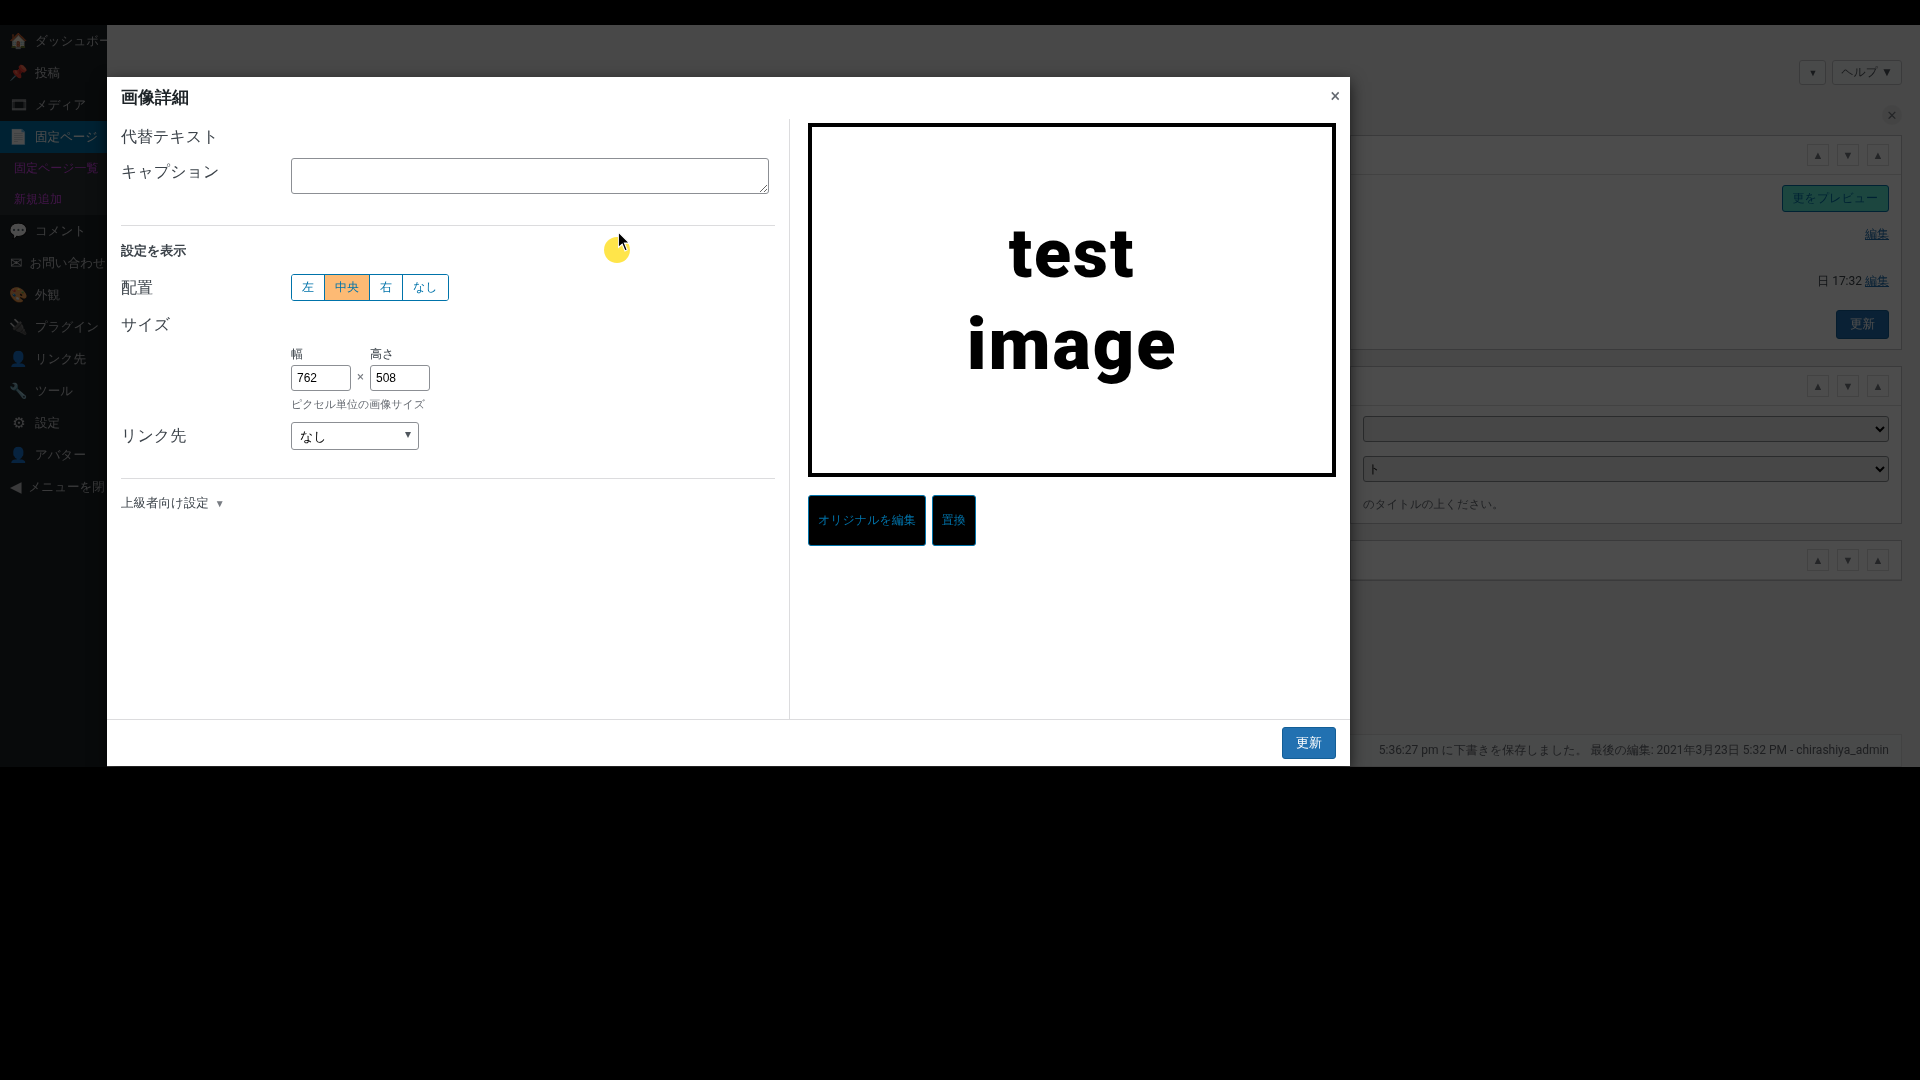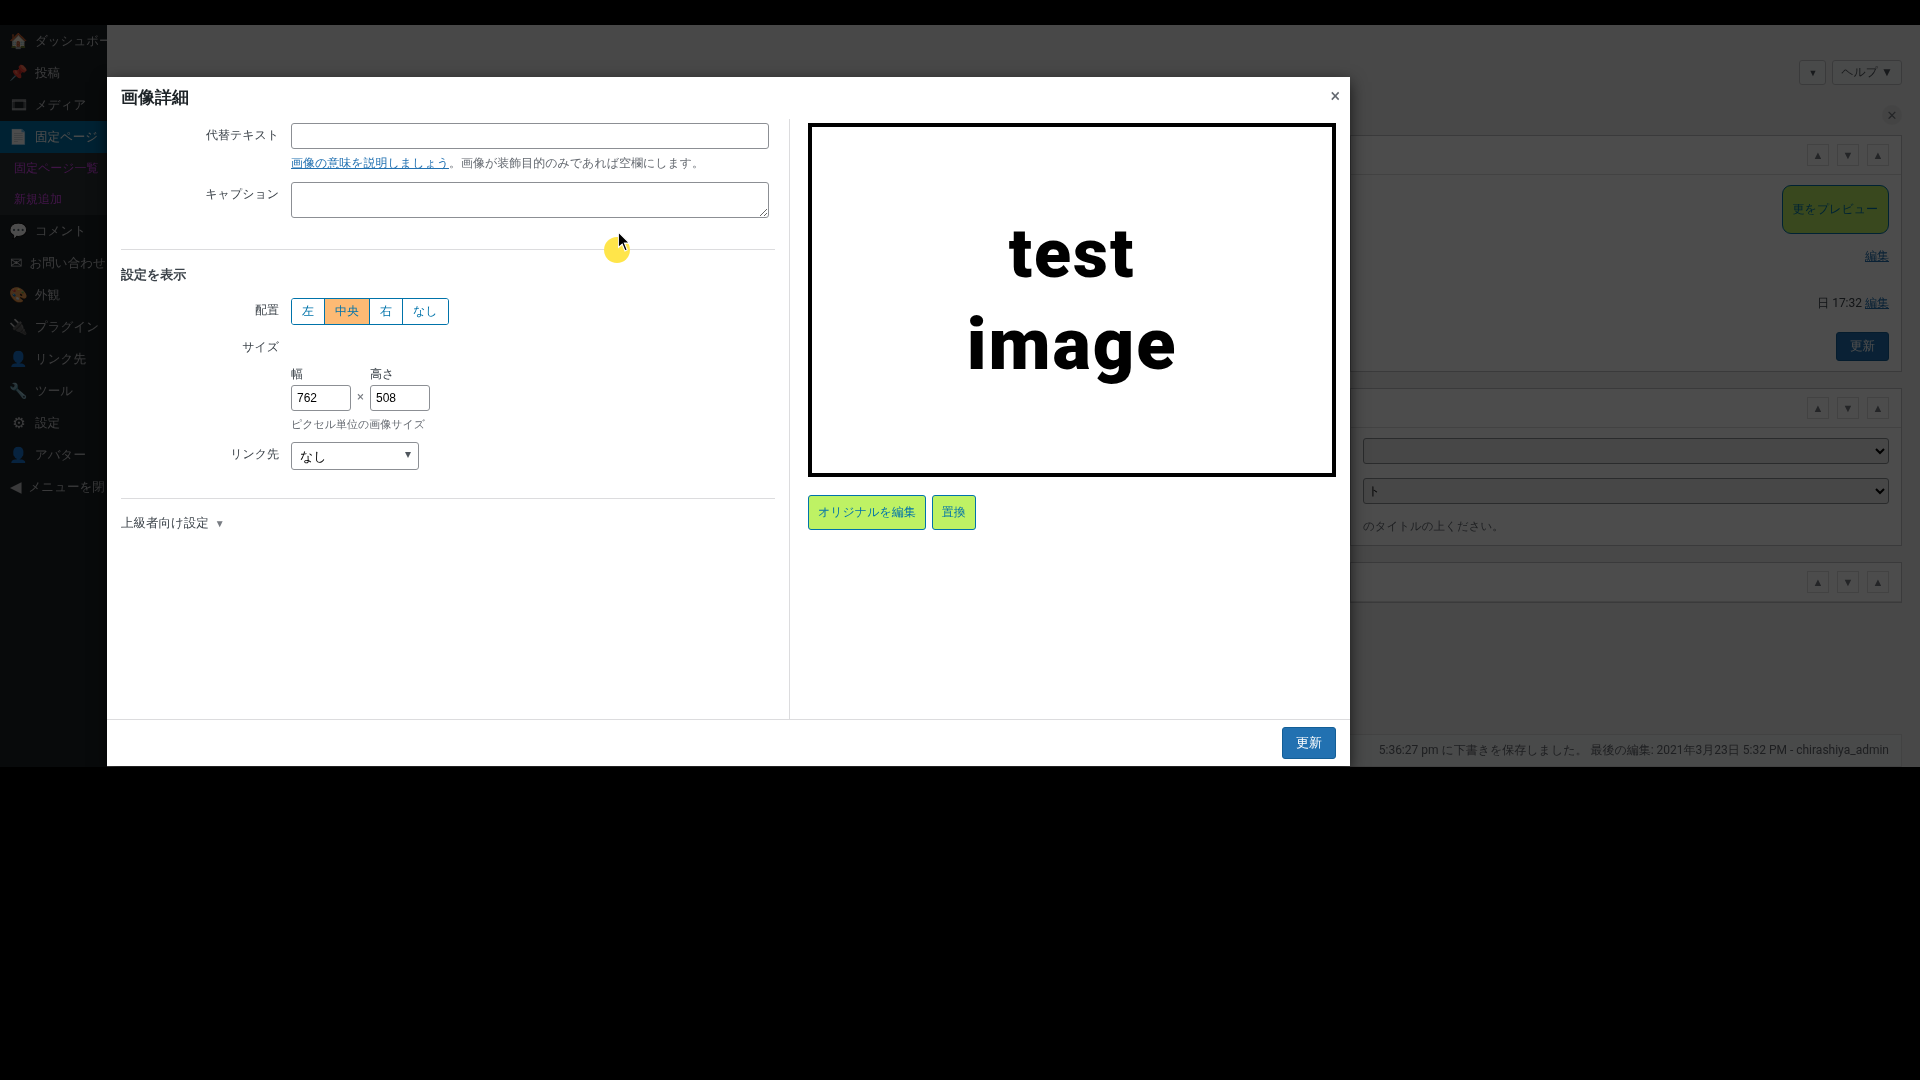--- a/index.html
+++ b/index.html
@@ -21,36 +21,36 @@
 .sidebar .sub li { padding-left: 14px; font-size: 12px; color:#d946ef; }
 .top-right-btns { position: absolute; right: 18px; top: 35px; display:flex; gap:6px; z-index:2; }
 .top-right-btns .tbtn { border:1px solid #c3c4c7; background:#f6f7f7; padding:3px 8px; font-size:12px; border-radius:3px; color:#50575e; display:flex; align-items:center; gap:4px;}
 .top-right-btns .caret { font-size:9px; }
 .right-col { position:absolute; right:18px; left:1350px; top:80px; z-index:2; }
 .metabox { background:#fff; border:1px solid #c3c4c7; margin-bottom:16px; font-size:12px; }
 .metabox .mh { display:flex; justify-content:flex-end; gap:8px; padding:8px 12px; border-bottom:1px solid #dcdcde;}
 .metabox .mh .chev { width:22px; height:22px; border:1px solid #dcdcde; display:flex; align-items:center; justify-content:center; font-size:11px; color:#787c82; cursor:pointer;}
 .metabox .mb { padding:10px 12px; color:#3c434a; }
 .metabox .right { display:flex; justify-content:flex-end; }
-.metabox .btn-outline { border:1px solid #0073aa; color:#0073aa; background:#bef264; padding:15px 10px; border-radius:9px; font-size:12px; cursor:pointer;}
+.metabox .btn-outline { border:1px solid #0073aa; color:#0073aa; background:#5eead4; padding:4px 10px; border-radius:3px; font-size:12px; cursor:pointer;}
 .metabox .btn-primary { background:#2271b1; border:1px solid #135e96; color:#fff; padding:5px 13px; border-radius:3px; font-size:12.5px; cursor:pointer;}
 .metabox .link { color:#2271b1; text-decoration:underline; cursor:pointer; }
 .metabox select { width:100%; height:26px; border:1px solid #8c8f94; border-radius:3px; font-size:12px;}
 .circle-x { width:20px; height:20px; border-radius:50%; background:#e5e5e5; color:#787c82; display:flex; align-items:center; justify-content:center; font-size:13px; cursor:pointer;}
 .editor-footer { position:absolute; bottom:0; left:120px; right:18px; background:#f6f7f7; border:1px solid #dcdcde; padding:7px 12px; font-size:12px; color:#646970; display:flex; justify-content:space-between; z-index:2;}
 
 .modal { position:absolute; left:107px; top:52px; width:1243px; height:689px; background:#fff; z-index:10; box-shadow:0 5px 15px rgba(0,0,0,0.7);}
 .modal .mtitle { position:absolute; left:14px; top:9px; font-size:17px; font-weight:700; color:#1d2327;}
 .modal .mclose { position:absolute; right:10px; top:8px; font-size:18px; color:#646970; cursor:pointer; }
 .modal-body { position:absolute; top:42px; left:0; right:0; bottom:47px; display:flex; }
 .form-col { width: 684px; padding: 4px 14px 14px 14px; overflow:auto;}
 .preview-col { flex:1; border-left:1px solid #dcdcde; padding: 4px 14px 14px 18px; display:flex; flex-direction:column; gap:18px;}
 .section { border-bottom:1px solid #dcdcde; padding-bottom:18px; margin-bottom:16px; position:relative;}
 .row { display:flex; align-items:flex-start; margin-bottom:10px; }
-.row .lab { width:170px; text-align:right; padding-right:12px; font-size:12px; color:#3c434a; padding-top:4px;}
+.row .lab { width:170px; text-align:left; padding-right:12px; font-size:16px; color:#3c434a; padding-top:4px;}
 .row .ctrl { flex:1; }
 .row .sublab { width:170px; }
 .text-input { width:478px; height:26px; border:1px solid #8c8f94; border-radius:3px; padding:3px 6px; font-size:13px;}
 .textarea { width:478px; height:36px; border:1px solid #8c8f94; border-radius:3px; padding:4px 6px; resize:both;}
 .hint { font-size:12px; color:#646970; margin-top:6px;}
 .hint a { color:#2271b1; text-decoration:underline;}
 .segbtn { display:inline-flex; border:1px solid #0073aa; border-radius:3px; overflow:hidden;}
 .segbtn button { background:#fff; border:none; border-right:1px solid #0073aa; padding:4px 10px; font-size:12px; color:#0073aa; cursor:pointer;}
 .segbtn button:last-child{ border-right:none;}
 .segbtn button.active { background:#fdba74; }
@@ -61,21 +61,21 @@
 .dim-lab { font-size:12px; color:#3c434a; display:block; margin-bottom:2px;}
 .dim-input { width:60px; height:26px; border:1px solid #8c8f94; border-radius:3px; font-size:12px; padding:2px 5px;}
 .small-note { font-size:11px; color:#646970; margin-top:6px;}
 .section-title { font-size:13px; font-weight:600; color:#3c434a; margin-bottom:14px;}
 .collapse-hdr { font-size:12.5px; color:#3c434a; cursor:pointer; display:flex; align-items:center; gap:6px;}
 .collapse-hdr .caret { font-size:10px; color:#787c82;}
 .preview-img { width:528px; height:354px; border:4px solid #000; background:#fff; display:flex; flex-direction:column; justify-content:center; align-items:center; gap:8px;}
 .preview-img span.line1 { font-size:68px; font-weight:900; letter-spacing:2px; color:#000;}
 .preview-img span.line2 { font-size:72px; font-weight:900; letter-spacing:2px; color:#000;}
 .preview-btns { display:flex; gap:6px;}
-.preview-btns button { border:1px solid #0073aa; color:#0073aa; background:#bef264; padding:8px 9px; font-size:12px; border-radius:3px; cursor:pointer;text-align:right;}
+.preview-btns button { border:1px solid #0073aa; color:#0073aa; background:#000000; padding:16px 9px; font-size:12px; border-radius:3px; cursor:pointer;text-align:right;}
 .modal-footer { position:absolute; bottom:0; left:0; right:0; height:47px; border-top:1px solid #dcdcde; display:flex; justify-content:flex-end; align-items:center; padding:0 14px;}
 .modal-footer .btn-primary { background:#2271b1; border:1px solid #135e96; color:#fff; padding:6px 13px; border-radius:3px; font-size:13px; cursor:pointer;}
 .highlight-dot { position:absolute; width:26px; height:26px; border-radius:50%; background:#ffe54a; z-index:20;}
 .cursor { position:absolute; z-index:21; }
 .cursor svg { width:14px; height:20px; display:block;}
 </style>
 </head>
 <body>
 
 <div class="letterbox-top"></div>
@@ -212,24 +212,20 @@
   <div class="modal">
     <div class="mtitle">画像詳細</div>
     <div class="mclose">×</div>
 
     <div class="modal-body">
       <div class="form-col">
 
         <div class="section">
           <div class="row">
             <div class="lab">代替テキスト</div>
-            <div class="ctrl">
-              <input type="text" class="text-input" value="" style="">
-              <div class="hint"><a>画像の意味を説明しましょう</a><span>。画像が装飾目的のみであれば空欄にします。</span></div>
-            </div>
           </div>
           <div class="row">
             <div class="lab">キャプション</div>
             <div class="ctrl">
               <textarea class="textarea" value="" style=""></textarea>
             </div>
           </div>
         </div>
 
         <div class="section">

